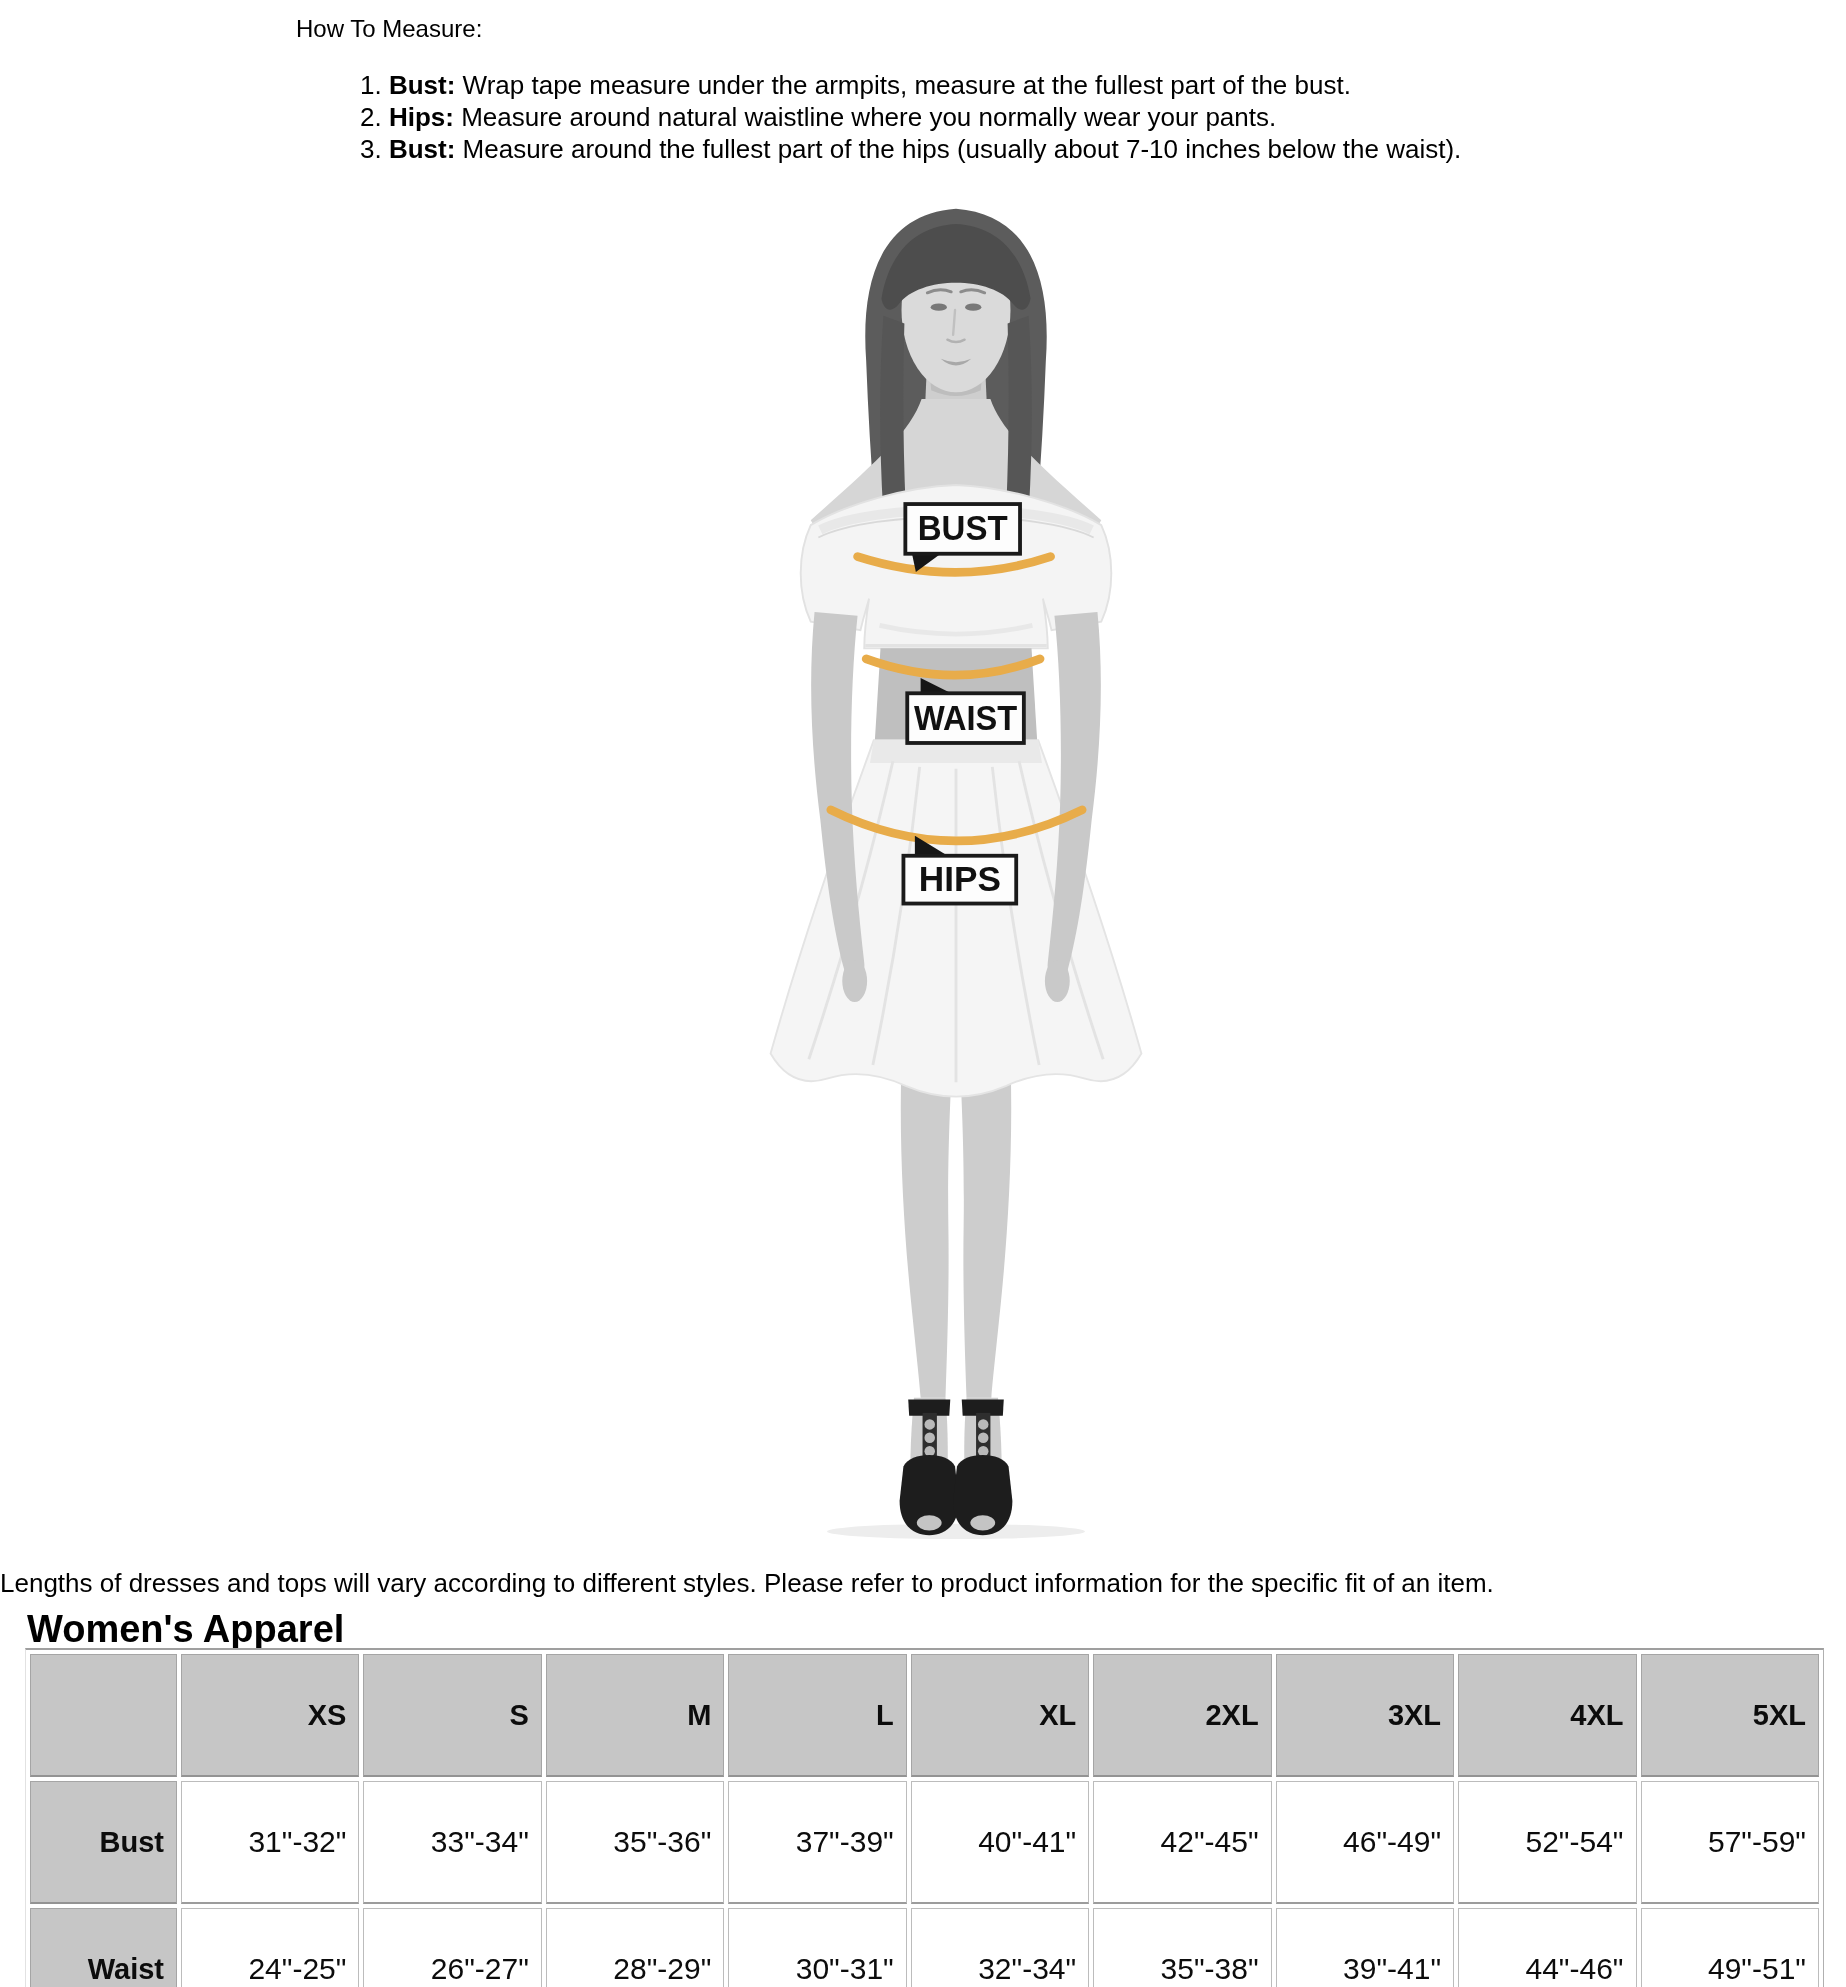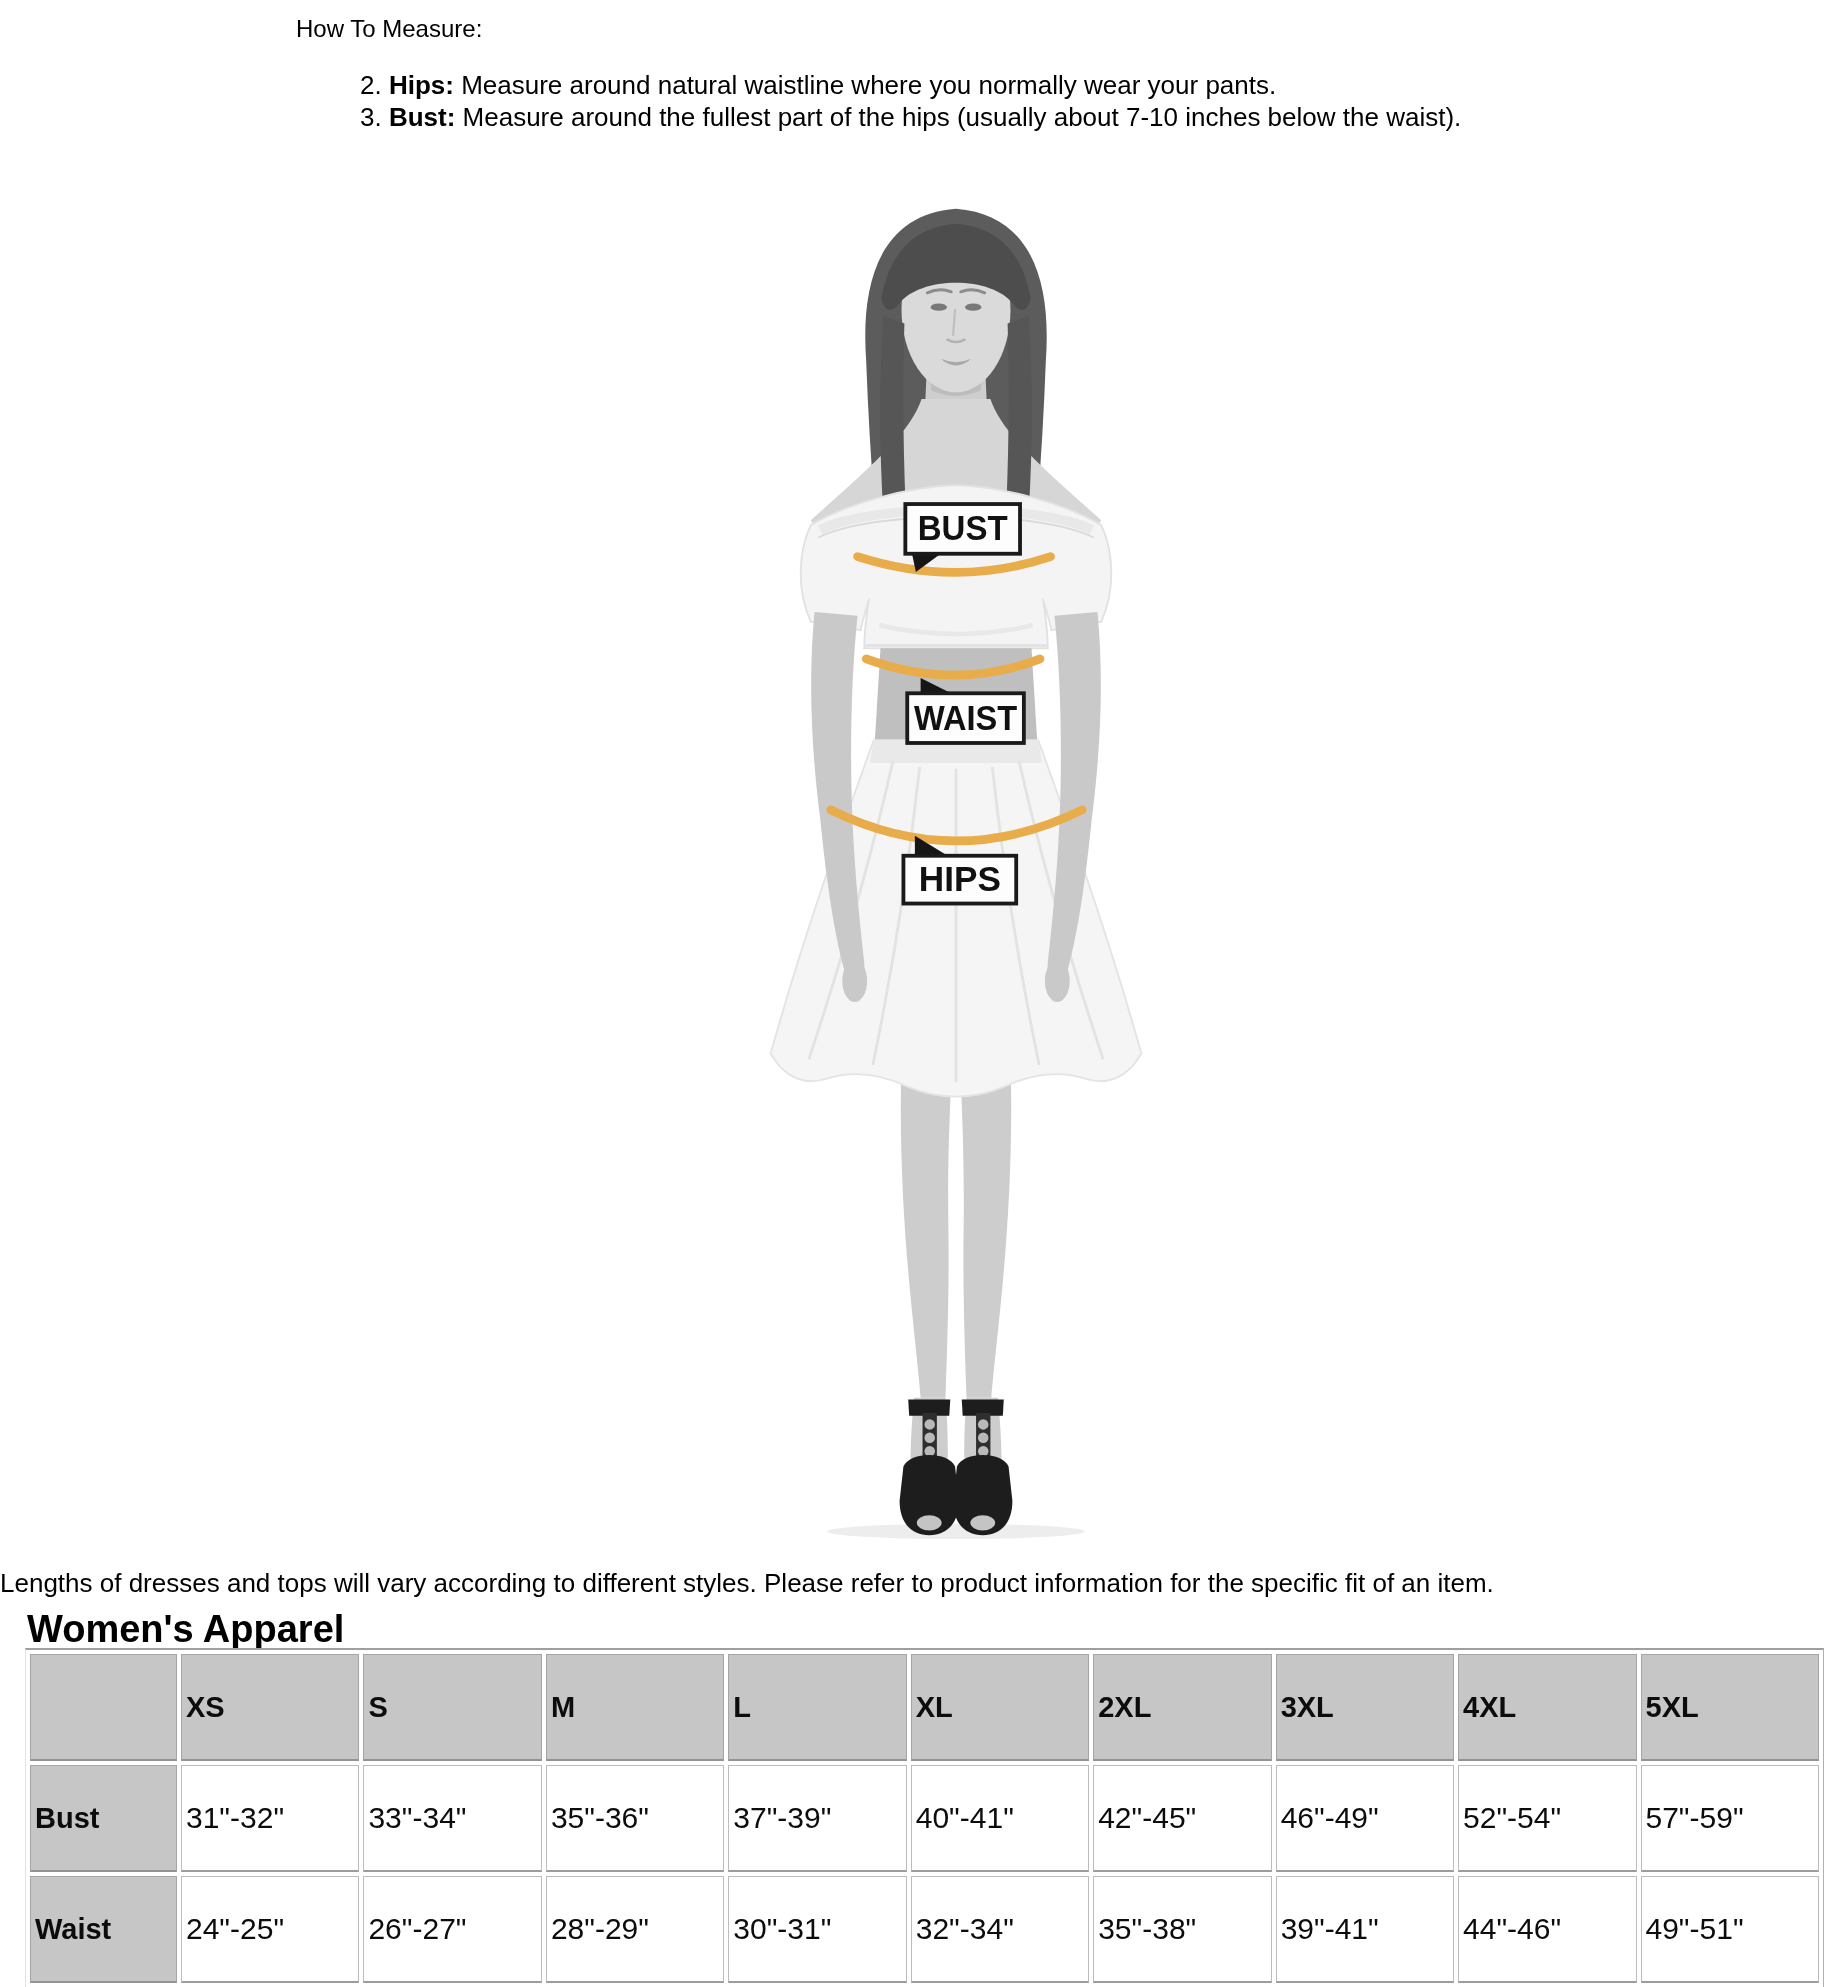--- a/index.html
+++ b/index.html
@@ -15,38 +15,39 @@
   .figure-wrap { position:absolute; left:669px; top:203px; width:574px; height:1338px; }
   .note { position:absolute; left:0; top:1532px; width:100%; text-align:left; font-size:26px;margin-top:36px; }
   .apparel-title { position:absolute; left:27px; top:1608px; font-size:38px; font-weight:bold; }
   table.size-table {
     position:absolute; left:25px; top:1648px; width:1799px;
     border-collapse:separate; border-spacing:4.8px; table-layout:fixed;
     border-top:2.9px solid #9f9f9f; border-right:1.9px solid #b0b0b0;
     border-left:1px solid #e2e2e2; border-bottom:1px solid #e2e2e2;
     background:#ffffff;
   }
-  .size-table th, .size-table td { height:96px; text-align:left; vertical-align:middle; padding:4px;margin-left:40px; }
+  .size-table th, .size-table td { height:96px; text-align:right; vertical-align:middle; padding:12px;margin-left:40px; }
   .size-table th.size-col, .size-table td.row-label, .size-table th.corner {
     background:#c6c6c6; border:1px solid #a5a5a5; border-bottom:2.9px solid #939393;
     font-size:29px; font-weight:bold; color:#0c0c0c;
   }
   .size-table td.val {
     background:#ffffff; border:1px solid #bcbcbc; border-bottom:2.9px solid #9c9c9c;
     font-size:30px; color:#0c0c0c;
   }
   col.first { width:147px; }
   svg text.measure-label { font-family:"Liberation Sans","DejaVu Sans",sans-serif; }
 </style>
 </head>
 <body>
 
 <div class="howto-title">How To Measure:</div>
 
 <div class="howto-list">
+  <div class="step"><span>1.</span> <b>Bust:</b><span> Wrap tape measure under the armpits, measure at the fullest part of the bust.</span></div>
   <div class="step"><span>2.</span> <b>Hips:</b><span> Measure around natural waistline where you normally wear your pants.</span></div>
   <div class="step"><span>3.</span> <b>Bust:</b><span> Measure around the fullest part of the hips (usually about 7-10 inches below the waist).</span></div>
 </div>
 
 <div class="figure-wrap">
 <svg width="574" height="1338" viewBox="0 0 600 1400" xmlns="http://www.w3.org/2000/svg">
   <ellipse cx="300" cy="1390" rx="135" ry="8" fill="#ededed"></ellipse>
 
   <path d="M300,6 C222,12 200,80 206,165 C210,270 218,380 232,465 L368,465 C382,380 390,270 394,165 C400,80 378,12 300,6 Z" fill="#5c5c5c"></path>
   <path d="M270,160 L330,160 L333,228 C333,244 267,244 267,228 Z" fill="#cecece"></path>

